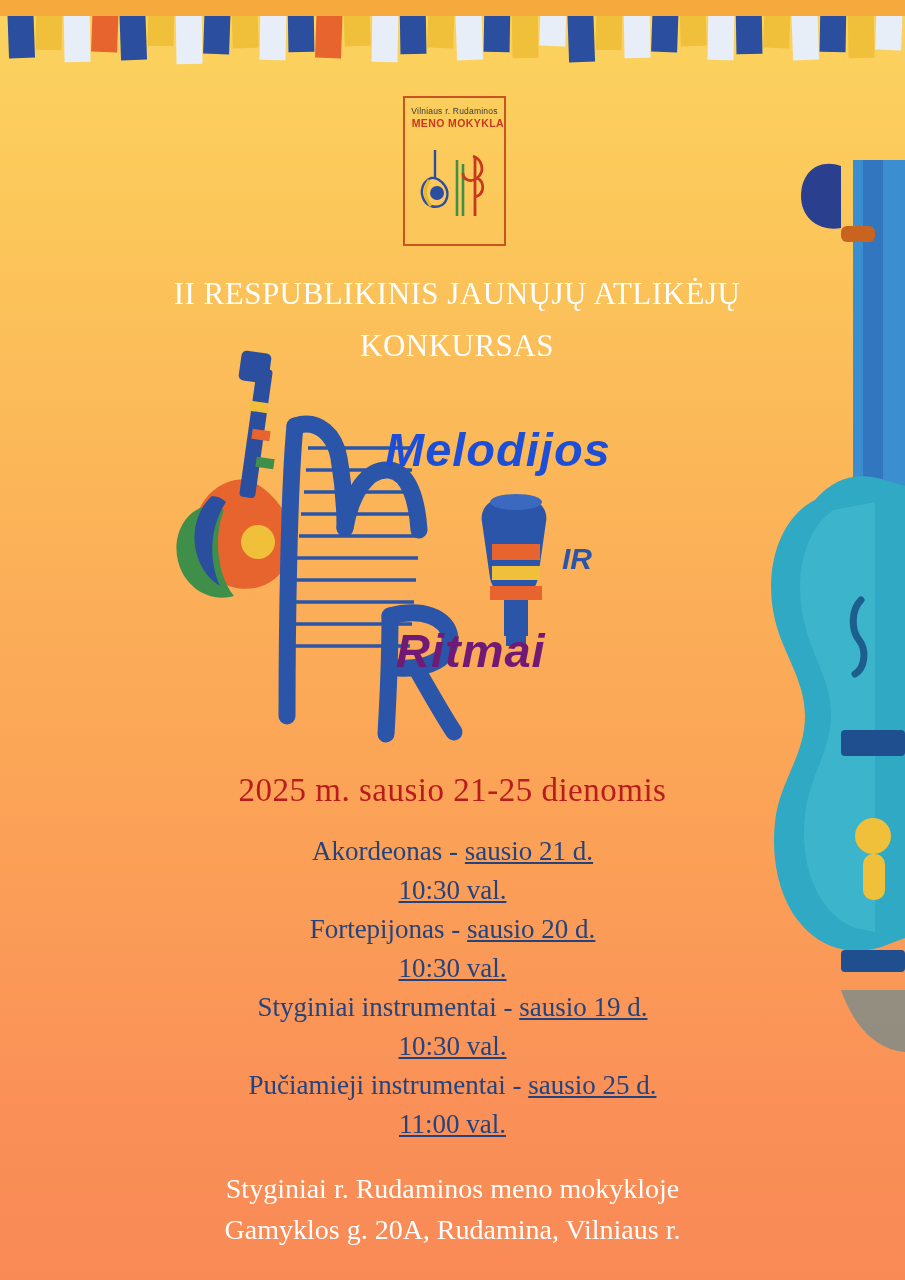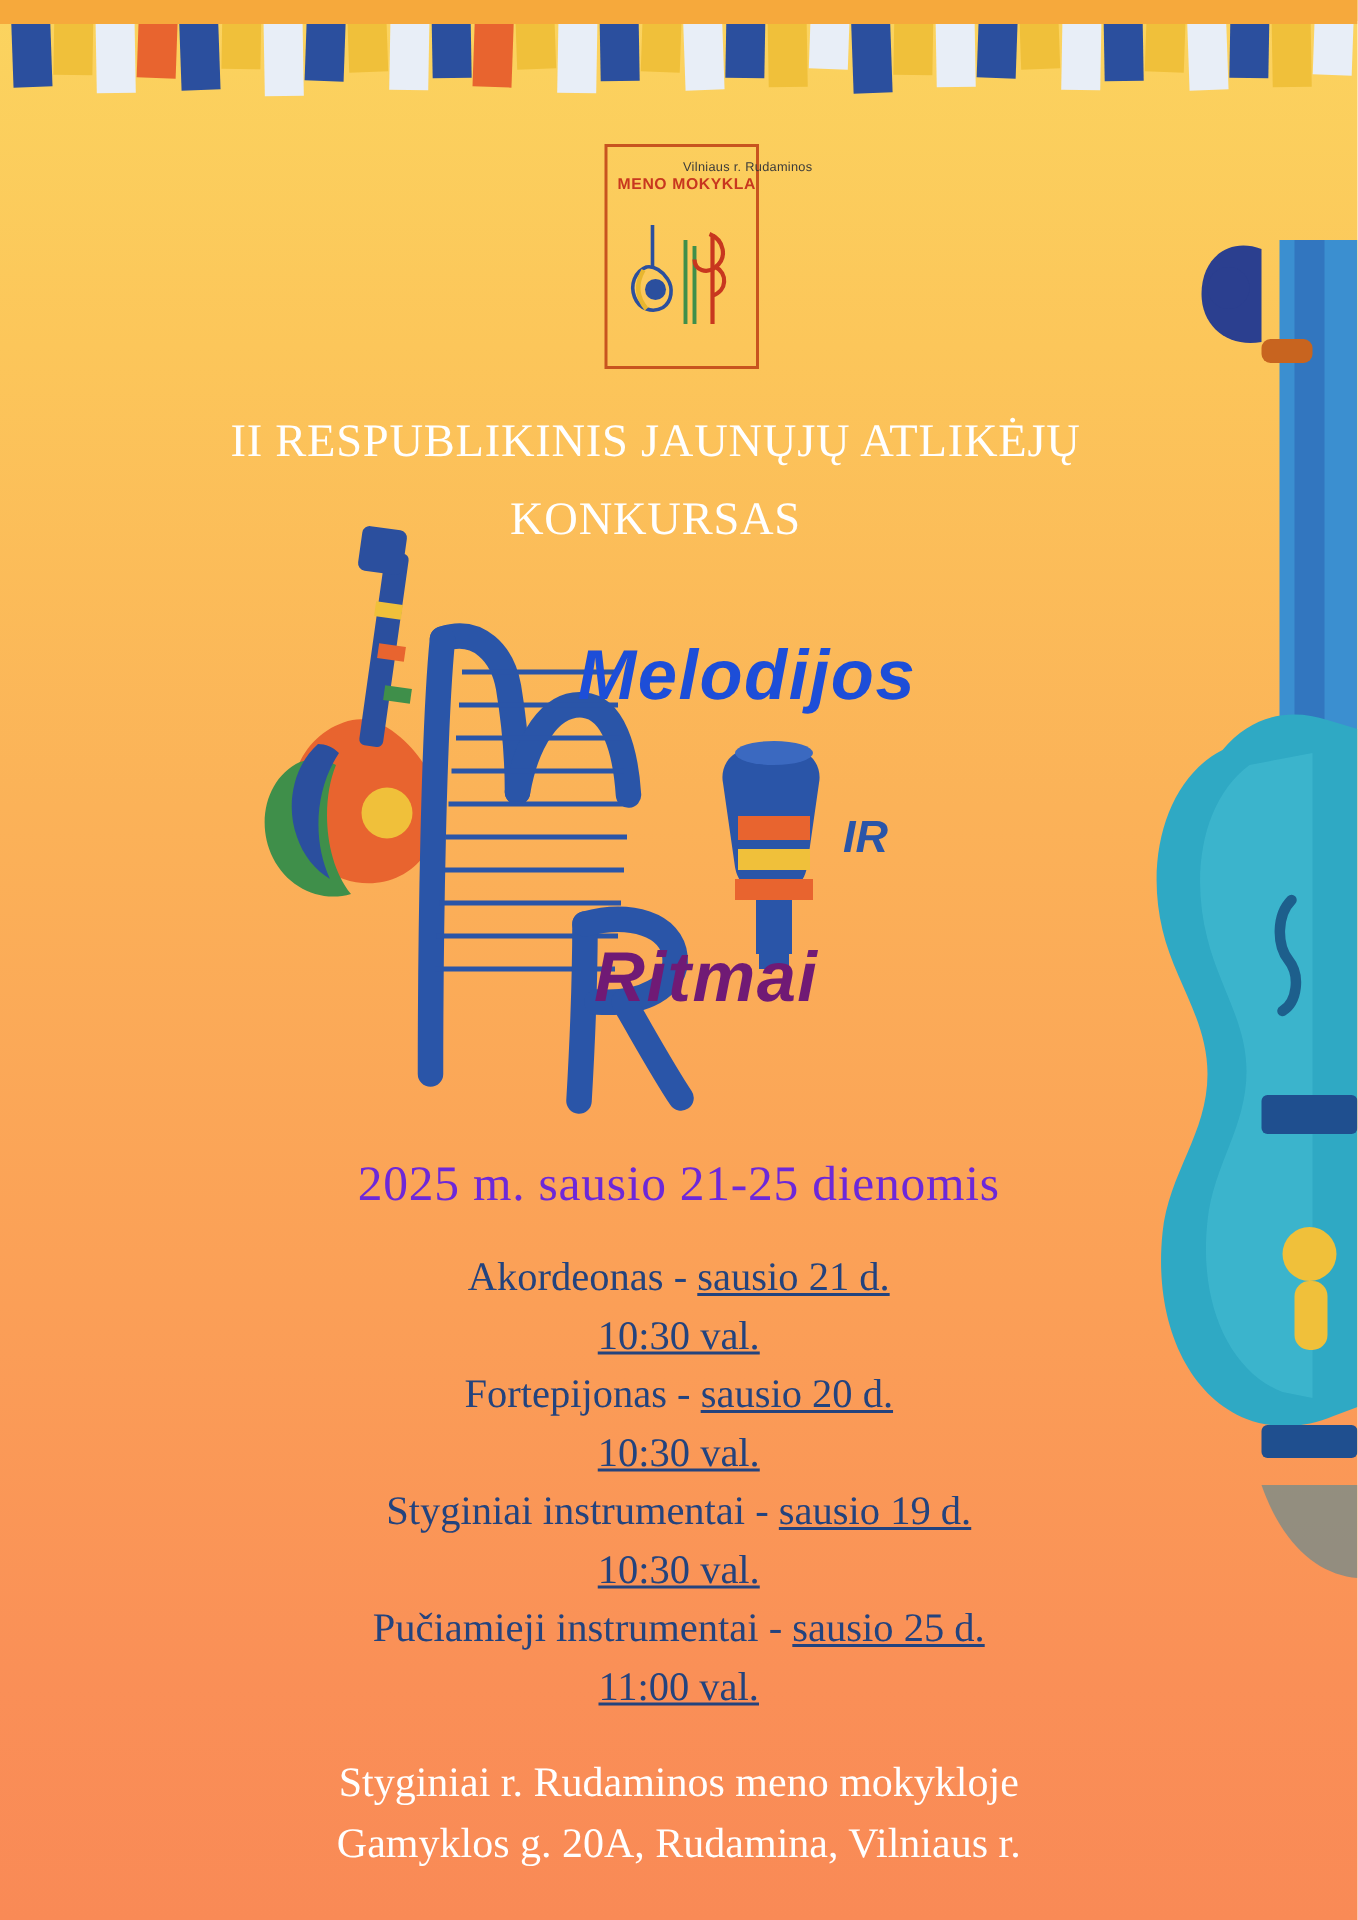--- a/index.html
+++ b/index.html
@@ -52,21 +52,20 @@
   .logo-top-line {
     position: absolute;
     top: 8px;
     left: 0;
     width: 100%;
     text-align: center;
     font-family: "Liberation Sans", sans-serif;
     font-size: 8.5px;
     color: #3a3a3a;
     letter-spacing: .2px;
-    padding-left: 44px;
   }
   .logo-main-line {
     position: absolute;
     top: 19px;
     left: 0;
     width: 100%;
     text-align: right;
     font-family: "Liberation Sans", sans-serif;
     font-size: 10.5px;
     font-weight: bold;
@@ -78,21 +77,21 @@
     top: 32px;
     left: 0;
     width: 99px;
     height: 110px;
   }
 
   
   .title {
     position: absolute;
     top: 268px;
-    left: 42px;
+    left: 62px;
     width: 790px;
     text-align: center;
     font-family: "Liberation Serif", serif;
     font-size: 31px;
     line-height: 52px;
     color: #ffffff;
     letter-spacing: .5px;
   }
 
   
@@ -148,21 +147,21 @@
 
   
   .dates-main {
     position: absolute;
     top: 772px;
     left: 60px;
     width: 785px;
     text-align: center;
     font-family: "Liberation Serif", serif;
     font-size: 33px;
-    color: #6d28d9;
+    color: #b91c1c;
     letter-spacing: .5px;
   }
 
   .schedule {
     position: absolute;
     top: 832px;
     left: 60px;
     width: 785px;
     text-align: center;
     font-family: "Liberation Serif", serif;

